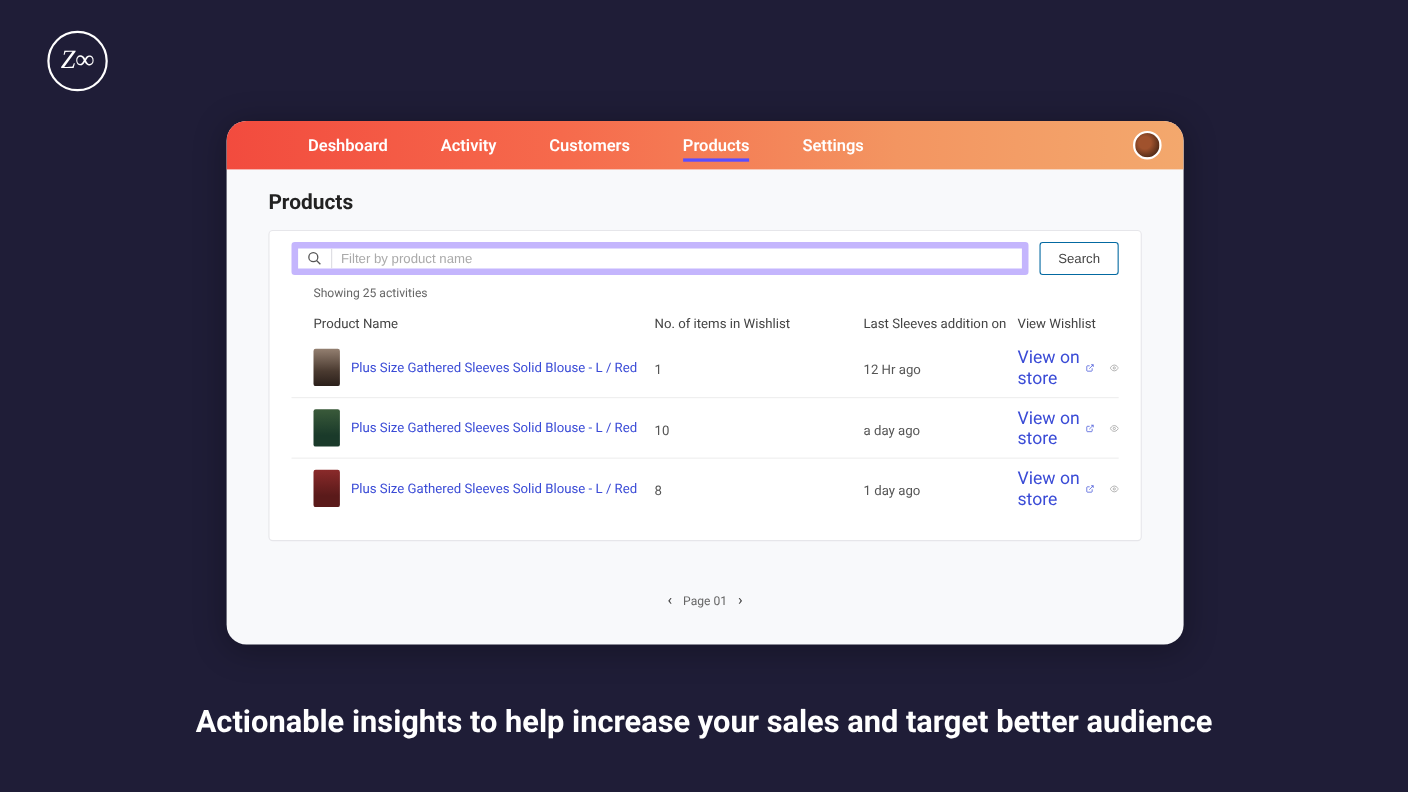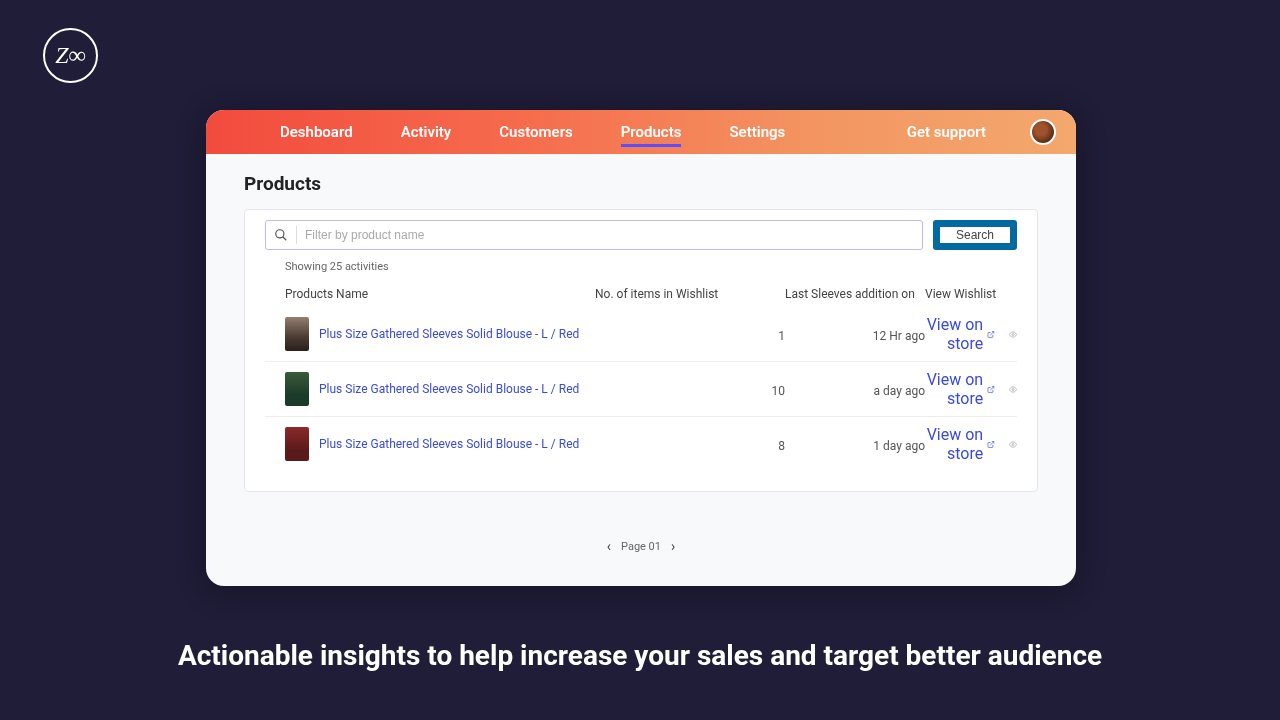--- a/index.html
+++ b/index.html
@@ -95,21 +95,21 @@
   .search-row {
     display: flex;
     gap: 10px;
     align-items: center;
     margin-bottom: 10px;
   }
   .search-box {
     flex: 1;
     display: flex;
     align-items: center;
-    border: 1px solid #c4b5fd;
+    border: 6px solid #c4b5fd;
     border-radius: 3px;
     height: 30px;
     padding: 0 8px;
     gap: 8px;
   }
   .search-icon-svg { width: 14px; height: 14px; color: #555; }
   .search-sep {
     width: 1px;
     height: 18px;
     background: #dcdce2;
@@ -119,21 +119,21 @@
     border: none;
     outline: none;
     font-size: 12px;
     color: #333;
     background: transparent;
   }
   .search-input::placeholder { color: #aaa; }
   .search-btn {
     height: 30px;
     padding: 0 16px;
-    border: 7px solid #0369a1;
+    border: 1px solid #0369a1;
     border-radius: 3px;
     background: #fff;
     font-size: 12px;
     color: #444;
     cursor: pointer;
   }
   .showing {
     font-size: 11px;
     color: #666;
     margin: 4px 0 8px 20px;
@@ -145,21 +145,20 @@
     padding: 6px 0 6px 20px;
   }
   .thead {
     font-size: 12px;
     color: #444;
   }
   .trow {
     border-bottom: 1px solid #eee;
     padding-top: 8px;
     padding-bottom: 8px;
-    text-align: right;
   }
   .trow:last-child { border-bottom: none; }
   .col-product { flex: 0 0 310px; display: flex; align-items: center; gap: 10px; }
   .col-count { flex: 0 0 190px; }
   .col-last { flex: 0 0 140px; }
   .col-view { flex: 1; display: flex; align-items: center; gap: 6px; justify-content: flex-start; }
   .thead .col-product { padding-left: 0; }
   .thumb {
     width: 24px;
     height: 34px;
@@ -241,23 +240,20 @@
     <div class="nav-item">
         <span>Customers</span>
       </div>
     <div class="nav-item active">
         <span>Products</span>
       </div>
     <div class="nav-item">
         <span>Settings</span>
       </div>
     <div class="nav-spacer"></div>
-    <div class="nav-item">
-        <span>Get support</span>
-      </div>
     <div class="avatar"></div>
   </div>
 
   <div class="content">
     <div class="page-title">Products</div>
 
     <div class="panel">
       <div class="search-row">
         <div class="search-box">
           <svg class="search-icon-svg" viewBox="0 0 24 24" fill="none" stroke="currentColor" stroke-width="2">
@@ -267,21 +263,21 @@
           <div class="search-sep"></div>
           <input class="search-input" placeholder="Filter by product name" style="">
         </div>
         <button class="search-btn">Search</button>
       </div>
 
       <div class="showing">Showing 25 activities</div>
 
       <div class="table">
         <div class="thead">
-          <div class="col-product">Products Name</div>
+          <div class="col-product">Product Name</div>
           <div class="col-count">No. of items in Wishlist</div>
           <div class="col-last">Last Sleeves addition on</div>
           <div class="col-view">View Wishlist</div>
         </div>
 
         <div class="trow">
           <div class="col-product">
             <div class="thumb"></div>
             <a class="prod-link">Plus Size Gathered Sleeves Solid Blouse - L / Red</a>
           </div>

